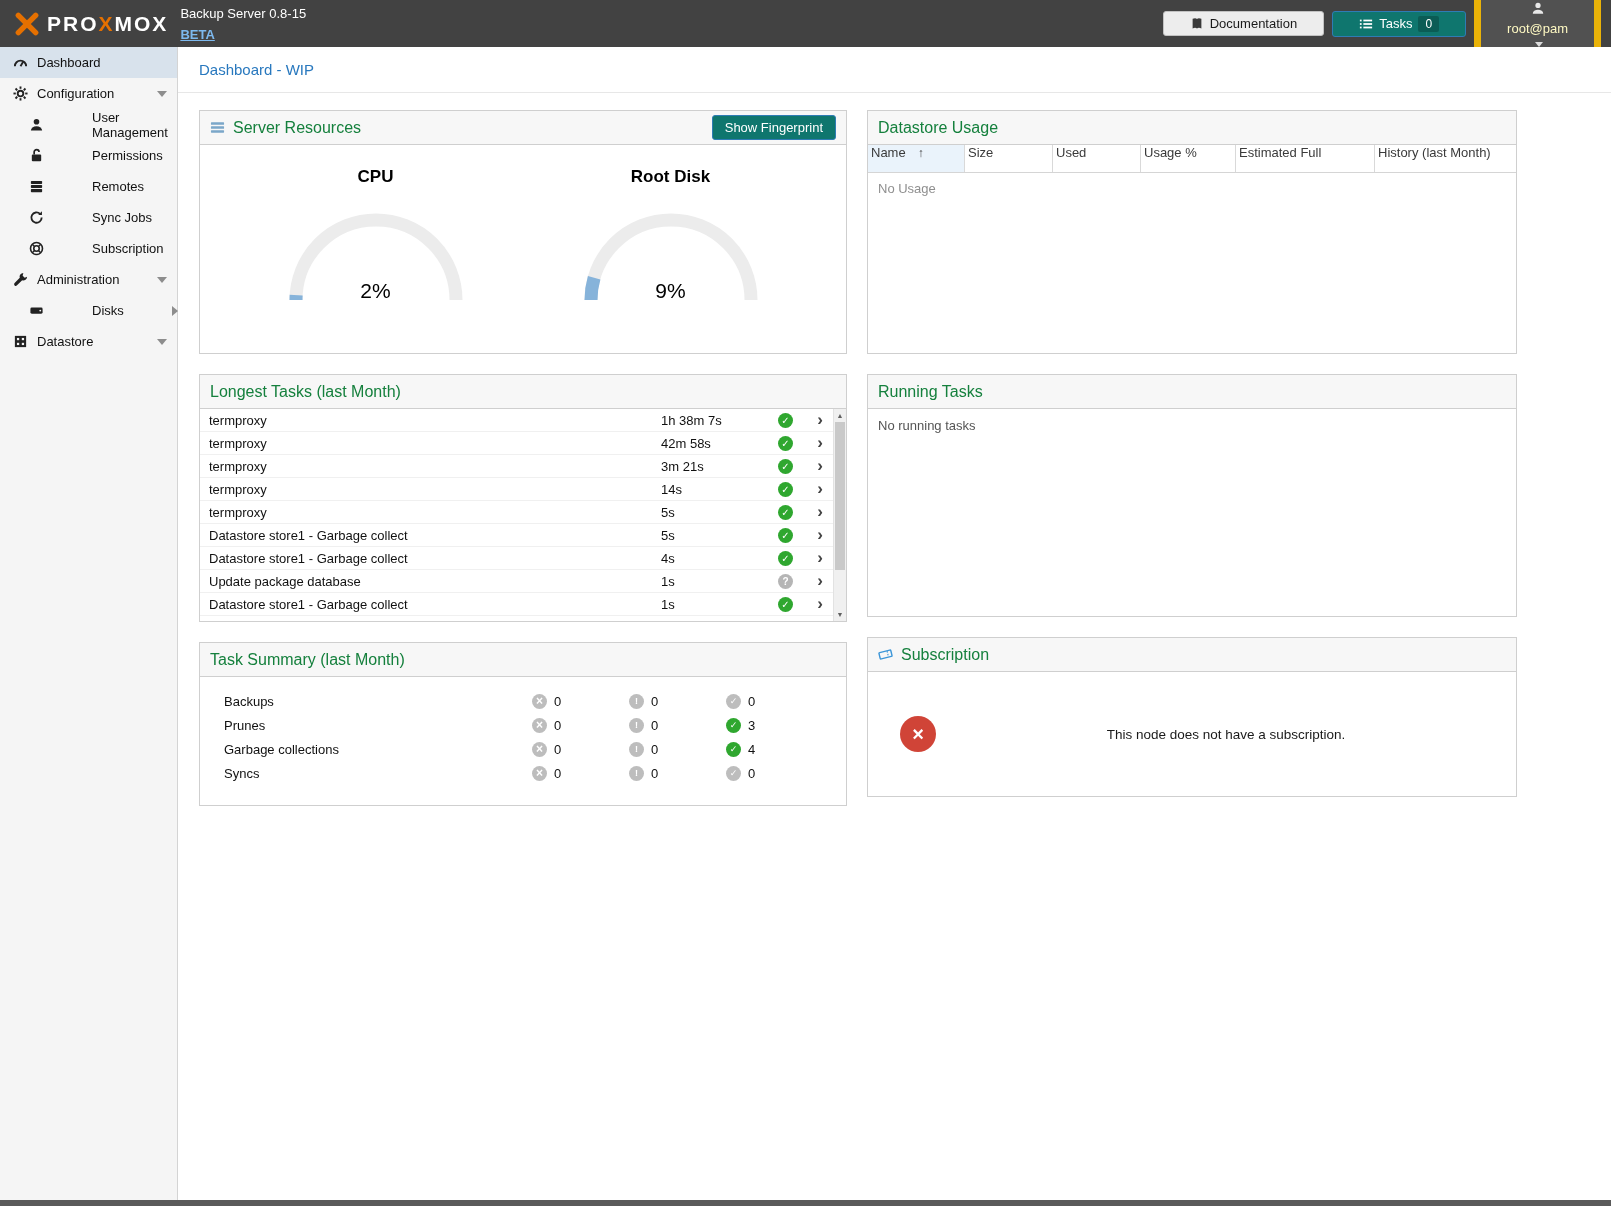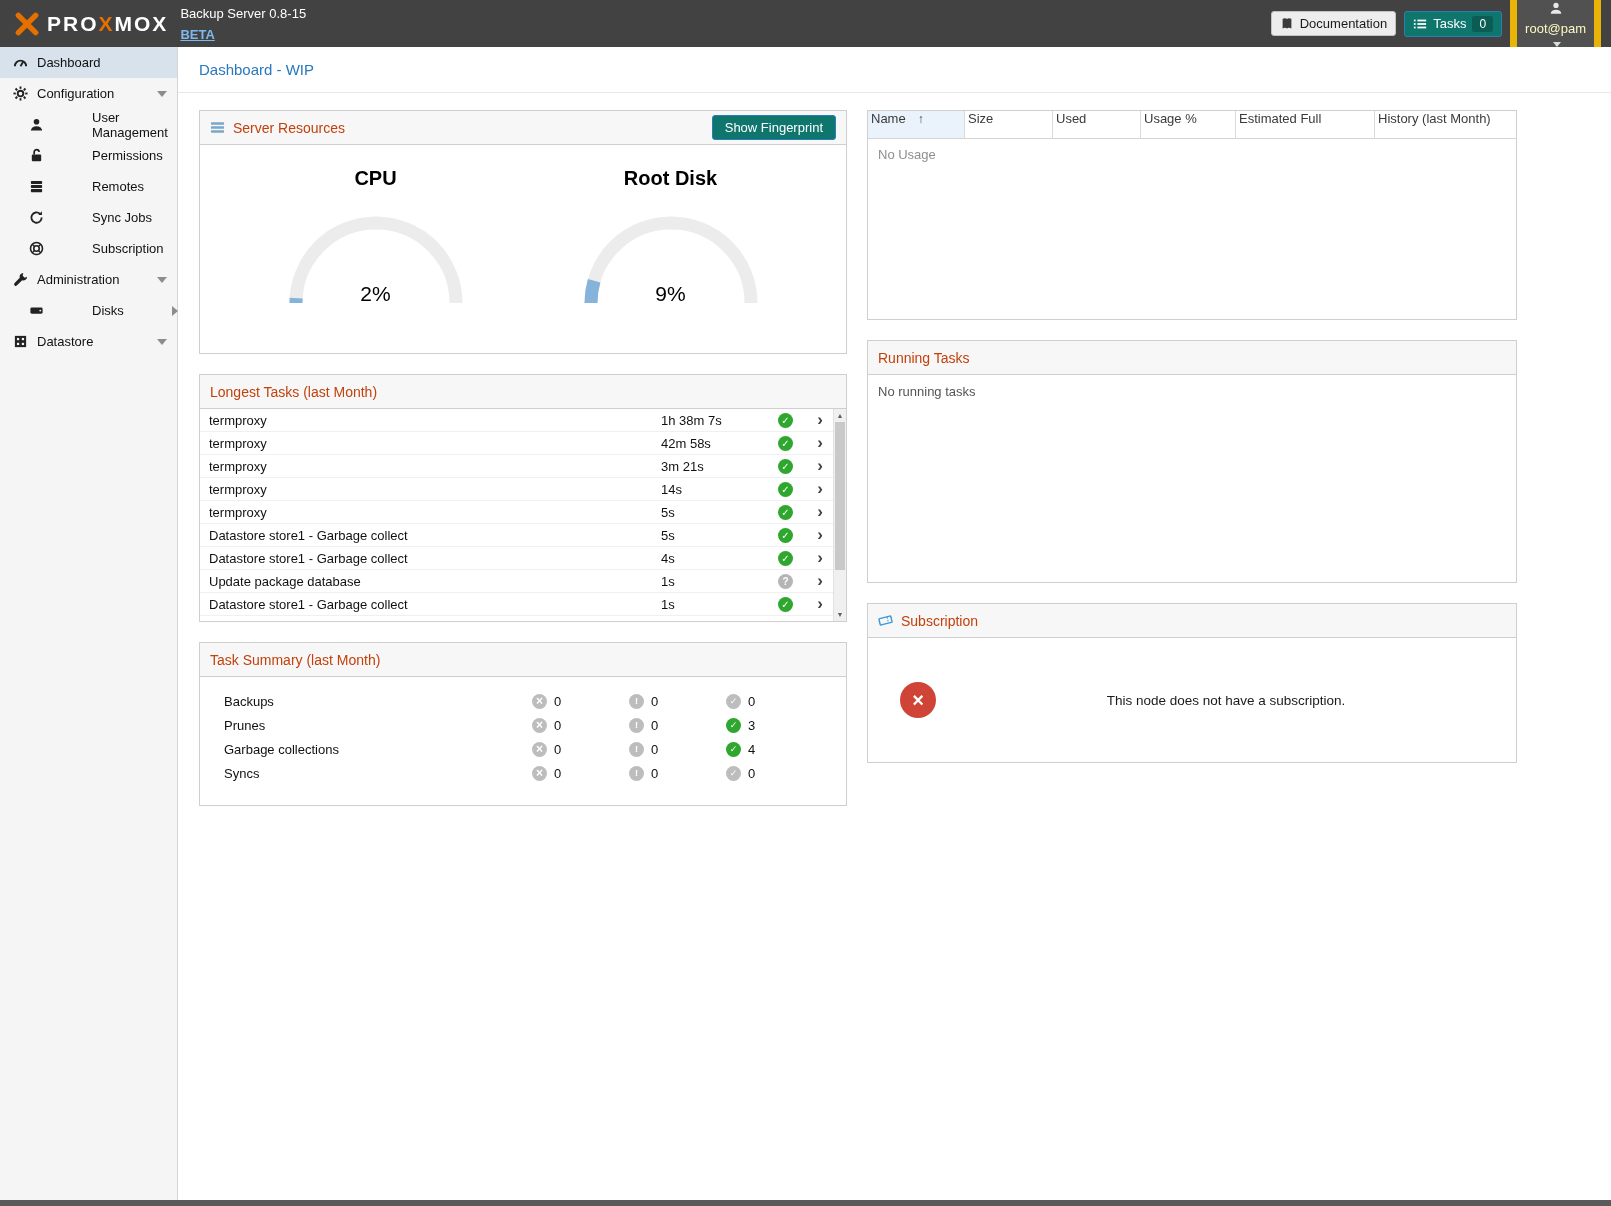--- a/index.html
+++ b/index.html
@@ -8,21 +8,21 @@
 
   
   .topbar { height:47px; background:#424242; display:flex; align-items:center; padding:0 10px 0 14px; color:#fff; }
   .logo { display:flex; align-items:center; gap:7px; }
   .logo svg { width:26px; height:26px; }
   .brand { font-weight:bold; font-size:21px; letter-spacing:2px; color:#fff; }
   .brand .brand-x { color:#e57000; }
   .subtitle { margin-left:12px; font-size:13px; color:#fff; display:flex; gap:6px; align-items:baseline;flex-direction:column; }
   .beta-link { color:#7db9ee; text-decoration:underline; cursor:pointer; font-weight:bold; }
   .top-right { margin-left:auto; display:flex; align-items:center; gap:8px; }
-  .btn { display:inline-flex; align-items:center; gap:6px; border-radius:3px; font-size:13px; padding:4px 8px; cursor:pointer; font-family:inherit; }
+  .btn { display:inline-flex; align-items:center; gap:6px; border-radius:3px; font-size:13px; padding:4px 26px; cursor:pointer; font-family:inherit; }
   .btn svg { width:14px; height:14px; }
   .btn-light { background:#ededed; border:1px solid #c2c2c2; color:#1a1a1a; }
   .btn-blue  { background:#0f766e; border:1px solid #2e7cb5; color:#fff;justify-content:center; }
   .btn-user  { background:#515151; border:7px solid #eab308; color:#fef9c3;flex-direction:column; }
   .task-count { background:rgba(0,0,0,.22); border-radius:2px; padding:1px 7px; font-size:12px; }
   .caret-down-w { width:0; height:0; border-left:4px solid transparent; border-right:4px solid transparent; border-top:5px solid #dcdcdc; margin-left:3px; }
 
   
   .layout { display:flex; height:1153px; }
   .bottom-strip { height:6px; background:#5a5a5a; }
@@ -39,28 +39,28 @@
   
   .main { flex:1; background:#fff; overflow:hidden; }
   .titlebar { height:46px; display:flex; align-items:center; padding-left:21px; border-bottom:1px solid #e7e7e7; }
   .page-title { color:#2878be; font-size:15px; }
   .content { display:flex; gap:20px; padding:17px 0 0 21px; }
   .col-left  { width:648px; display:flex; flex-direction:column; gap:20px; }
   .col-right { width:650px; display:flex; flex-direction:column; gap:20px; }
 
   .panel { border:1px solid #cfcfcf; background:#fff; }
   .panel-header { display:flex; align-items:center; gap:8px; min-height:34px; padding:4px 10px; background:#f7f7f7; border-bottom:1px solid #cfcfcf; }
-  .panel-title { color:#c2410c; font-size:14px; }
+  .panel-title { color:#15803d; font-size:16px; }
   .panel-header svg { width:15px; height:15px; }
   .fingerprint-btn { margin-left:auto; padding:4px 12px; }
 
   
   .sr-body { height:208px; display:flex; justify-content:space-around; padding:22px 28px 0; }
   .gauge { width:180px; text-align:center; }
-  .gauge-label { font-size:20px; font-weight:bold; margin-bottom:24px; color:#000; }
+  .gauge-label { font-size:17px; font-weight:bold; margin-bottom:24px; color:#000; }
   .gauge-wrap { position:relative; width:176px; height:96px; margin:0 auto; }
   .gauge-track { fill:none; stroke:#ececec; stroke-width:13; }
   .gauge-value-arc { fill:none; stroke:#86b3da; stroke-width:13; }
   .gauge-value { position:absolute; bottom:4px; left:0; width:100%; text-align:center; font-size:21px; color:#000; }
 
   
   .du-head { display:flex; height:28px; border-bottom:1px solid #d5d5d5; }
   .du-cell { display:flex; align-items:flex-start; gap:12px; padding:0 3px; font-size:13px; color:#3a3a3a; border-right:1px solid #d9d9d9; cursor:pointer; }
   .du-cell:last-child { border-right:none; }
   .du-c0 { width:97px; background:#eaf3fb; }
@@ -439,20 +439,23 @@
                   <span>0</span>
                 </span>
             </div>
           </div>
         </div>
       </div>
 
       <div class="col-right">
 
         <div class="panel">
+          <div class="panel-header">
+            <span class="panel-title">Datastore Usage</span>
+          </div>
           <div class="du-head">
             <div class="du-cell du-c0">
                 <span>Name</span>
                 <span class="sort-arrow"></span>
               </div>
             <div class="du-cell du-c1">
                 <span>Size</span>
               </div>
             <div class="du-cell du-c2">
                 <span>Used</span>

